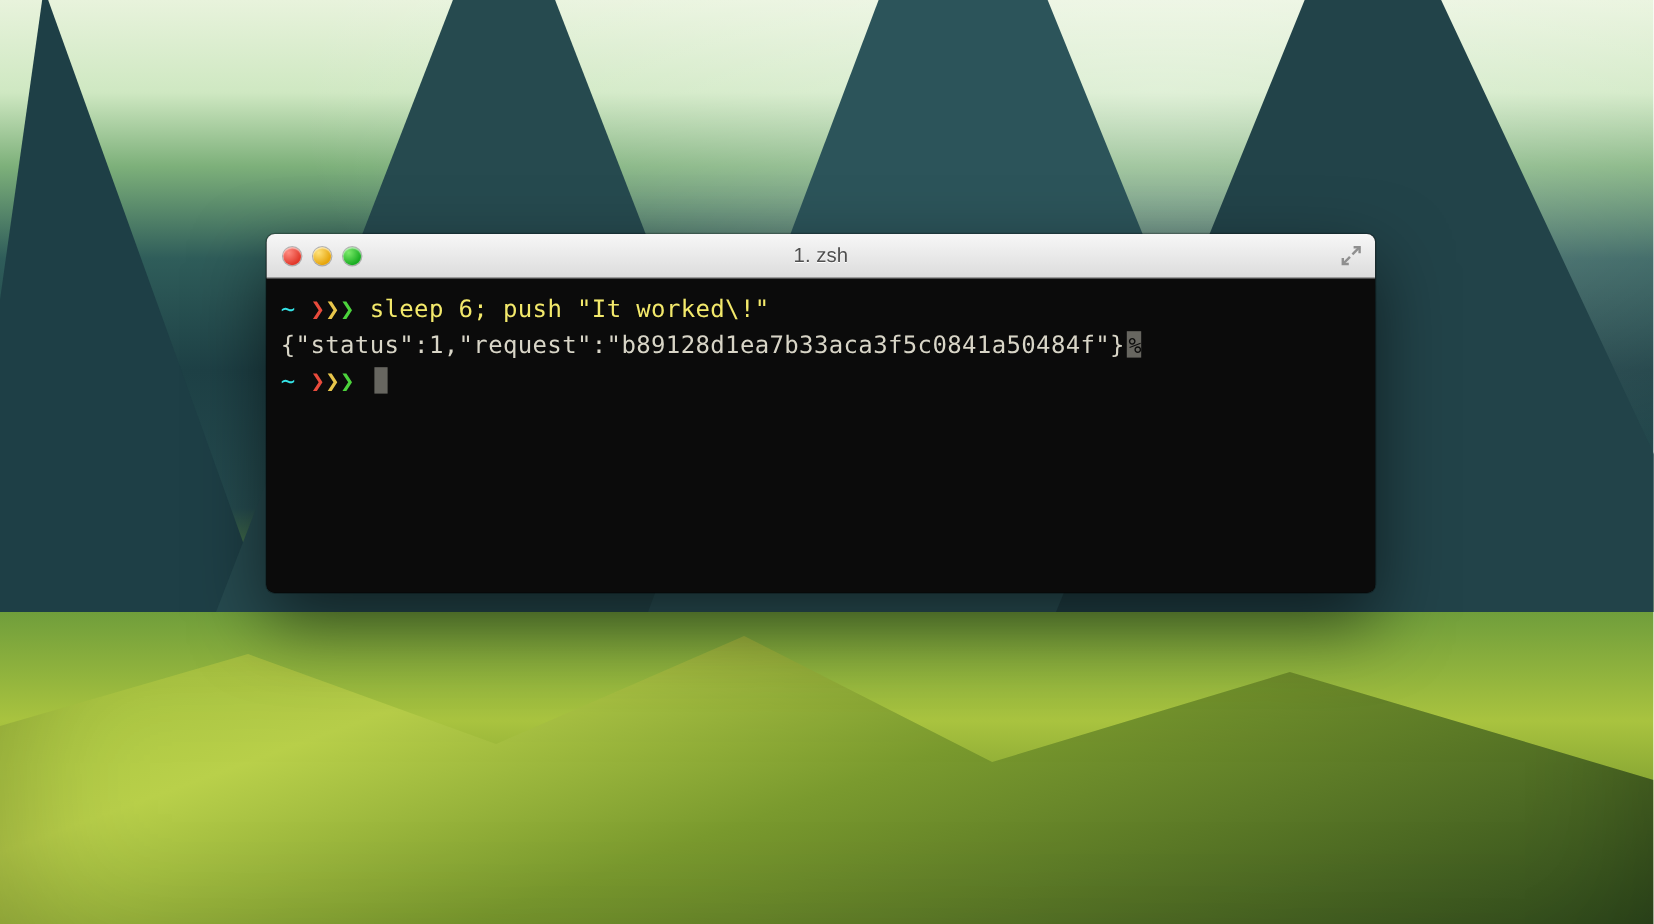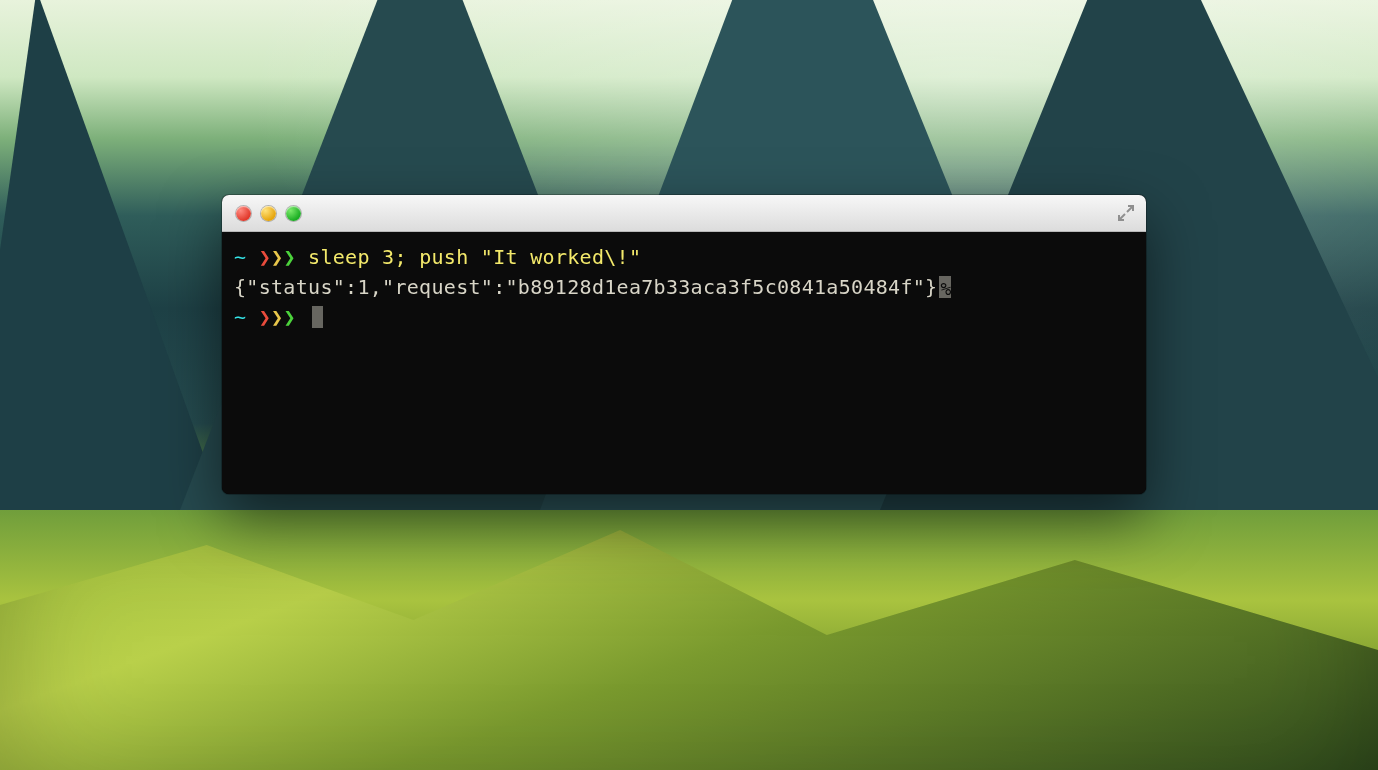--- a/index.html
+++ b/index.html
@@ -119,27 +119,28 @@
   <div class="mtn m4"></div>
   <div class="ridge"></div>
 
   <div class="window">
     <div class="titlebar">
       <div class="traffic">
         <div class="dot red"></div>
         <div class="dot yellow"></div>
         <div class="dot green"></div>
       </div>
+      <div class="title">1. zsh</div>
       <div class="expand">
         <svg viewBox="0 0 20 20" width="20" height="20" fill="none" stroke="#8f8f8f" stroke-width="2">
           <path d="M3 12v5h5"></path>
             <path d="M17 8V3h-5"></path>
             <path d="M3 17L9 11"></path>
             <path d="M17 3l-6 6"></path>
         </svg>
       </div>
     </div>
 
-    <div class="term"><span class="tilde">~</span> <span><span class="ch-red">❯</span><span class="ch-yel">❯</span><span class="ch-grn">❯</span></span> <span class="cmd">sleep 3;</span> <span class="cmd">push</span> <span class="cmd">"It worked\!"</span>
+    <div class="term"><span class="tilde">~</span> <span><span class="ch-red">❯</span><span class="ch-yel">❯</span><span class="ch-grn">❯</span></span> <span class="cmd">sleep 6;</span> <span class="cmd">push</span> <span class="cmd">"It worked\!"</span>
 <span class="out">{"status":1,"request":"b89128d1ea7b33aca3f5c0841a50484f"}</span><span class="eolblk"></span>
 <span class="tilde">~</span> <span><span class="ch-red">❯</span><span class="ch-yel">❯</span><span class="ch-grn">❯</span></span> <span class="cursor"></span></div>
   </div>
 </div>
 
 </body></html>

